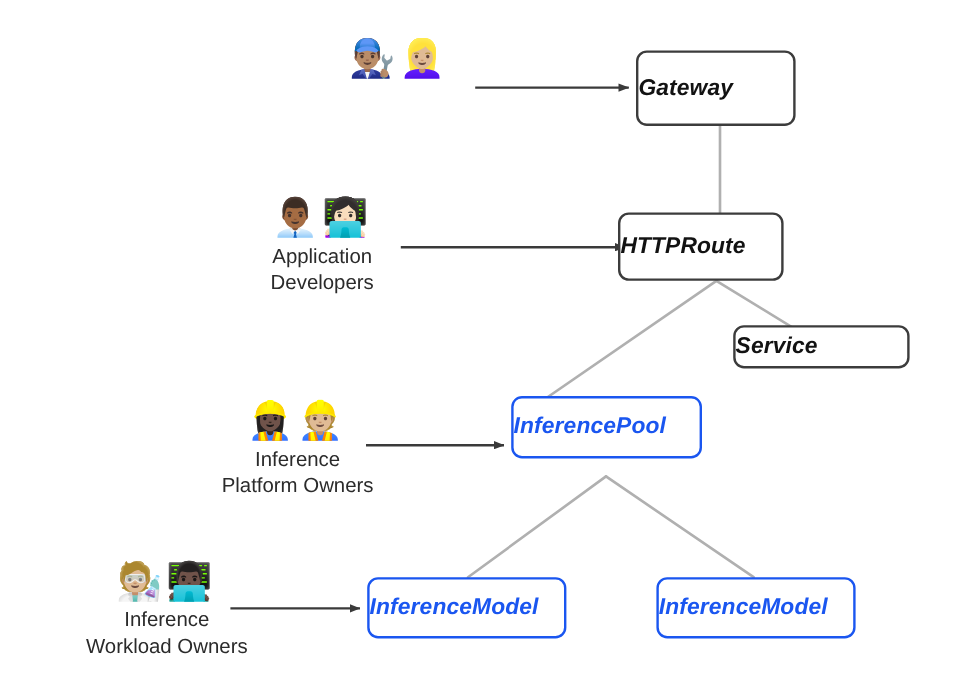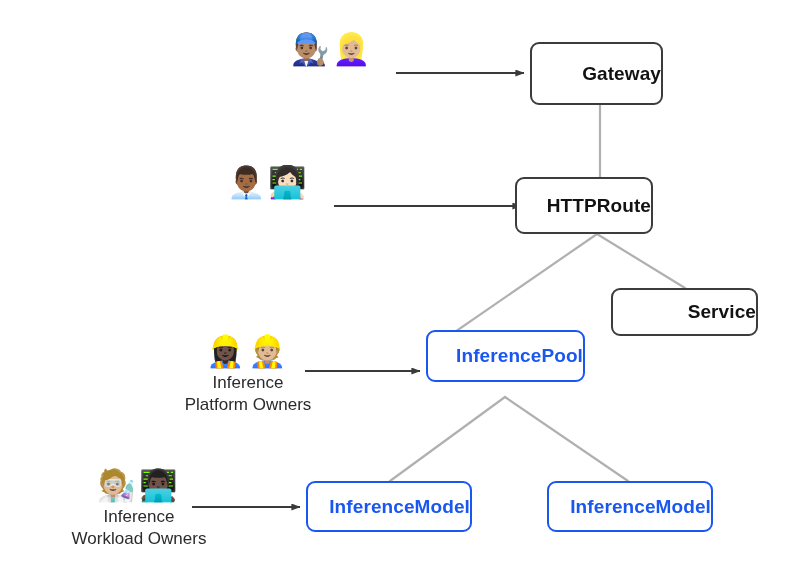--- a/index.html
+++ b/index.html
@@ -25,24 +25,25 @@
     height: 572px;
     pointer-events: none;
   }
   .node {
     position: absolute;
     box-sizing: border-box;
     background: #ffffff;
     border-radius: 9px;
     display: flex;
     align-items: center;
-    justify-content: flex-end;
+    justify-content: flex-start;
     text-align: center;
     font-weight: bold;
     letter-spacing: 0.1px;
+    font-style: italic;
   }
   .node.k8s {
     border: 2px solid #3c3c3c;
     color: #121212;
     font-size: 19px;
   }
   .node.gie {
     border: 2.4px solid #1a56f0;
     color: #1a56f0;
     font-size: 19px;
@@ -96,39 +97,41 @@
       </g>
   </svg>
 
   <div id="nodes-layer">
       <div class="node k8s" style="left: 530px; top: 42px; width: 133px; height: 63px;">
         <span>Gateway</span>
       </div>
       <div class="node k8s" style="left: 515px; top: 177px; width: 138px; height: 57px;">
         <span>HTTPRoute</span>
       </div>
-      <div class="node k8s" style="left: 611px; top: 288px; width: 147px; height: 48px;">
+      <div class="node k8s" style="left: 611px; top: 271px; width: 147px; height: 36px;">
         <span>Service</span>
       </div>
       <div class="node gie" style="left: 426px; top: 330px; width: 159px; height: 52px;">
         <span>InferencePool</span>
       </div>
       <div class="node gie" style="left: 306px; top: 481px; width: 166px; height: 51px;">
         <span>InferenceModel</span>
       </div>
       <div class="node gie" style="left: 547px; top: 481px; width: 166px; height: 51px;">
         <span>InferenceModel</span>
       </div>
     </div>
   <div id="personas-layer">
       <div class="persona" style="left: 260px; top: 30px; width: 145px;">
         <div class="persona-emoji">👨🏽‍🔧👱🏼‍♀️</div>
       </div>
       <div class="persona" style="left: 196px; top: 163px; width: 145px;">
         <div class="persona-emoji">👨🏾‍💼👩🏻‍💻</div>
+        <div class="persona-label">Application
+Developers</div>
       </div>
       <div class="persona" style="left: 158px; top: 332px; width: 180px;">
         <div class="persona-emoji">👷🏿‍♀️👷🏼</div>
         <div class="persona-label">Inference
 Platform Owners</div>
       </div>
       <div class="persona" style="left: 44px; top: 466px; width: 190px;">
         <div class="persona-emoji">🧑🏼‍🔬👨🏿‍💻</div>
         <div class="persona-label">Inference
 Workload Owners</div>

